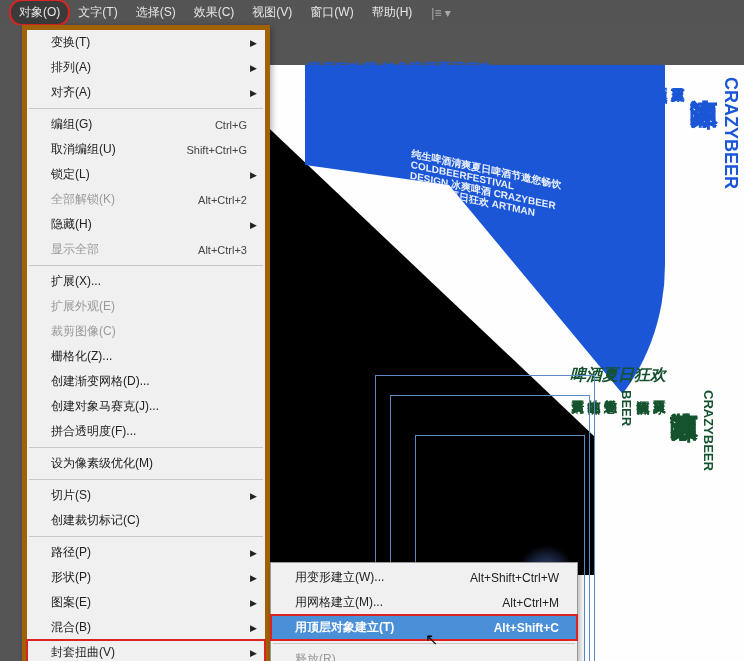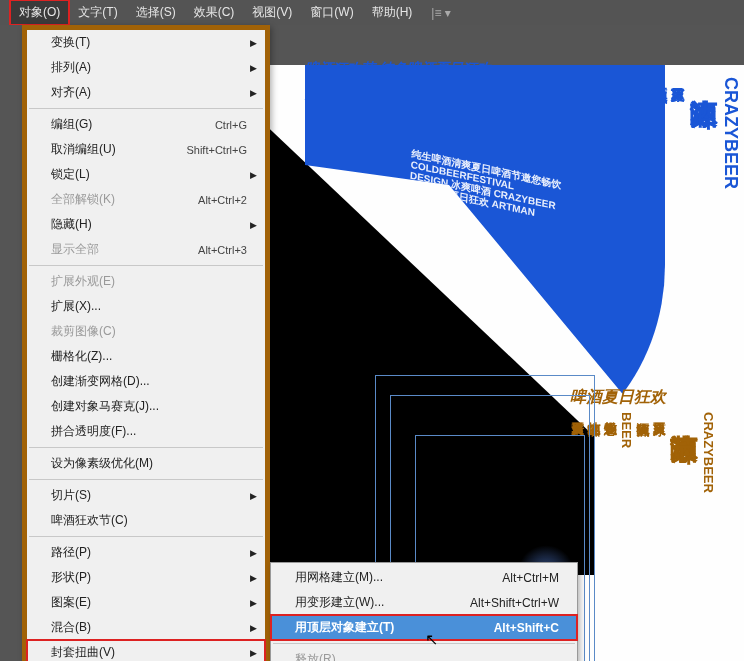--- a/index.html
+++ b/index.html
@@ -18,20 +18,21 @@
     display: flex;
     align-items: center;
     padding-left: 4px;
     color: #e6e6e6;
   }
   .menubar .spacer { width: 6px; }
   .menu-item {
     padding: 4px 9px;
     cursor: default;
     font-size: 12px;
+    border-radius: 12px;
   }
   .menu-item.active {
     background: #3a3a3a;
     outline: 2px solid #d22;
     outline-offset: -1px;
   }
   .menubar-extra {
     margin-left: 10px;
     color: #aaa;
     display: flex;
@@ -97,23 +98,22 @@
     flex-direction: row;
     gap: 2px;
   }
   .side-vertical .col { writing-mode: vertical-rl; font-size: 14px; line-height: 1.1; }
   .side-vertical .col.big { font-size: 28px; font-weight: 900; }
   .side-vertical .col.med { font-size: 18px; }
   .side-text-bottom {
     position: absolute;
     right: 0px; top: 300px;
     width: 175px;
-    color: #a16207;
-    font-weight: bold;
-    margin-top: 22px;
+    color: #14532d;
+    font-weight: bold;
   }
   .side-text-bottom .line1 { font-size: 16px; font-style: italic; }
   .side-text-bottom .cols { display: flex; gap: 2px; margin-top: 4px; }
   .side-text-bottom .col { writing-mode: vertical-rl; font-size: 13px; line-height: 1.1; }
   .side-text-bottom .col.big { font-size: 28px; font-weight: 900; }
   .guide-box {
     position: absolute;
     border: 1px solid #5a8ac7;
     background: transparent;
   }
@@ -280,26 +280,26 @@
     </div>
   <div class="row">
       <span>隐藏(H)</span>
       <span class="arrow">▶</span>
     </div>
   <div class="row disabled">
       <span>显示全部</span>
       <span class="shortcut">Alt+Ctrl+3</span>
     </div>
   <div class="sep"></div>
+  <div class="row">
+      <span>扩展(X)...</span>
+    </div>
   <div class="row disabled">
       <span>扩展外观(E)</span>
     </div>
-  <div class="row">
-      <span>扩展(X)...</span>
-    </div>
   <div class="row disabled">
       <span>裁剪图像(C)</span>
     </div>
   <div class="row">
       <span>栅格化(Z)...</span>
     </div>
   <div class="row">
       <span>创建渐变网格(D)...</span>
     </div>
   <div class="row">
@@ -311,21 +311,21 @@
   <div class="sep"></div>
   <div class="row">
       <span>设为像素级优化(M)</span>
     </div>
   <div class="sep"></div>
   <div class="row">
       <span>切片(S)</span>
       <span class="arrow">▶</span>
     </div>
   <div class="row">
-      <span>啤酒狂欢节(C)</span>
+      <span>创建裁切标记(C)</span>
     </div>
   <div class="sep"></div>
   <div class="row">
       <span>路径(P)</span>
       <span class="arrow">▶</span>
     </div>
   <div class="row">
       <span>形状(P)</span>
       <span class="arrow">▶</span>
     </div>
@@ -339,26 +339,26 @@
     </div>
   <div class="row highlighted">
       <span>封套扭曲(V)</span>
       <span class="arrow">▶</span>
     </div>
 
 </div>
 
 <div class="submenu">
   <div class="row">
+      <span>用变形建立(W)...</span>
+      <span class="shortcut">Alt+Shift+Ctrl+W</span>
+    </div>
+  <div class="row">
       <span>用网格建立(M)...</span>
       <span class="shortcut">Alt+Ctrl+M</span>
-    </div>
-  <div class="row">
-      <span>用变形建立(W)...</span>
-      <span class="shortcut">Alt+Shift+Ctrl+W</span>
     </div>
   <div class="row highlighted boxed">
       <span>用顶层对象建立(T)</span>
       <span class="shortcut">Alt+Shift+C</span>
     </div>
   <div class="sep"></div>
   <div class="row disabled">
       <span>释放(R)</span>
     </div>
 </div>

